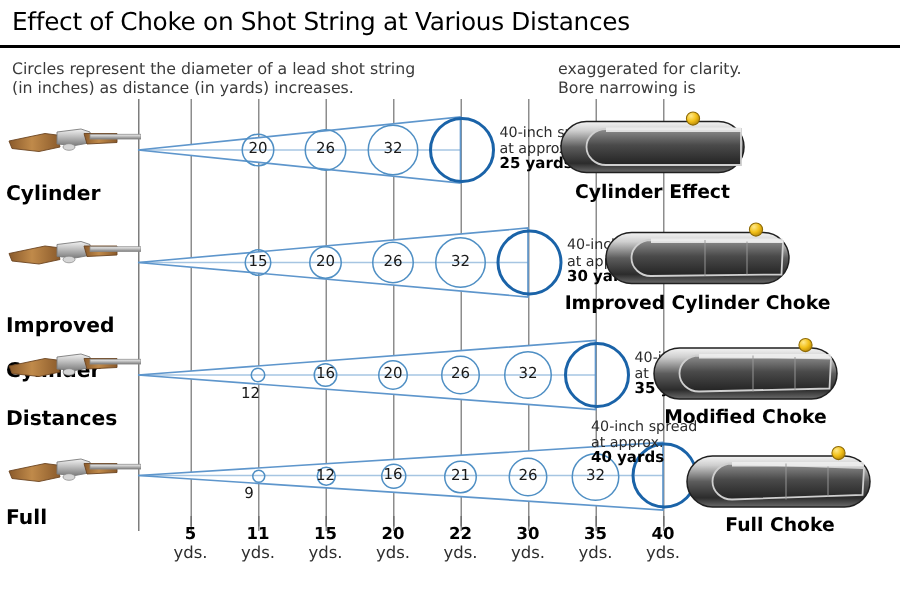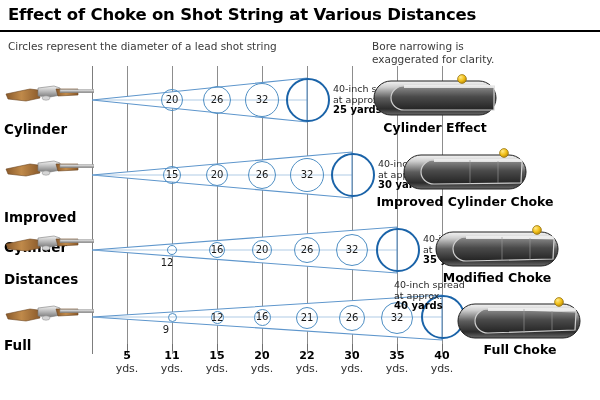--- a/index.html
+++ b/index.html
@@ -12,21 +12,21 @@
   }
   #root{position:absolute;inset:0;width:600px;height:400px;}
 
   
   .title-bar{
     position:absolute;left:0;top:0;width:600px;height:30px;
     border-bottom:2px solid #000;
   }
   .title-text{
     position:absolute;left:8px;top:5px;
-    font-size:16.5px;font-weight:bold;letter-spacing:-0.2px;
+    font-size:16.5px;font-weight:normal;letter-spacing:-0.2px;
     color:#000;white-space:nowrap;
   }
 
   
   .caption{
     position:absolute;font-size:10.5px;line-height:12.5px;color:#3a3a3a;
     white-space:nowrap;
   }
   .caption.left{left:8px;top:40px;}
   .caption.right{left:372px;top:40px;}
@@ -94,24 +94,25 @@
 <body>
 
 <div id="root">
 
   <div class="title-bar">
     <div class="title-text">Effect of Choke on Shot String at Various Distances</div>
   </div>
 
   <div class="caption left">
     <div>Circles represent the diameter of a lead shot string</div>
+    <div>(in inches) as distance (in yards) increases.</div>
   </div>
   <div class="caption right">
+    <div>exaggerated for clarity.</div>
     <div>Bore narrowing is</div>
-    <div>exaggerated for clarity.</div>
   </div>
 
   <div class="plot">
 
     <div class="gridline muzzle" style="left:92px;"></div>
     <div class="gridline" style="left:127px;"></div>
     <div class="gridline" style="left:172px;"></div>
     <div class="gridline" style="left:217px;"></div>
     <div class="gridline" style="left:262px;"></div>
     <div class="gridline" style="left:307px;"></div>

